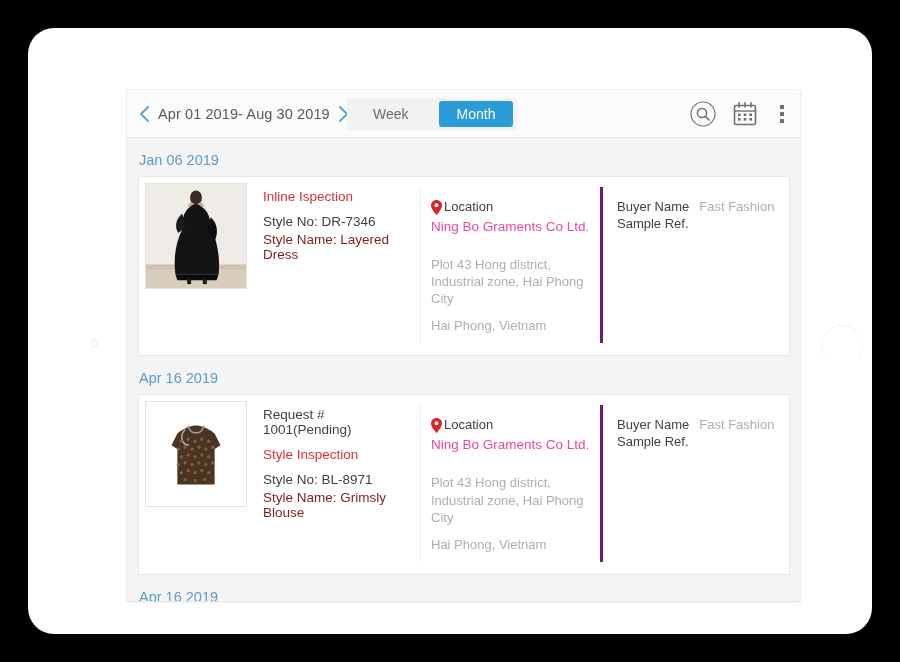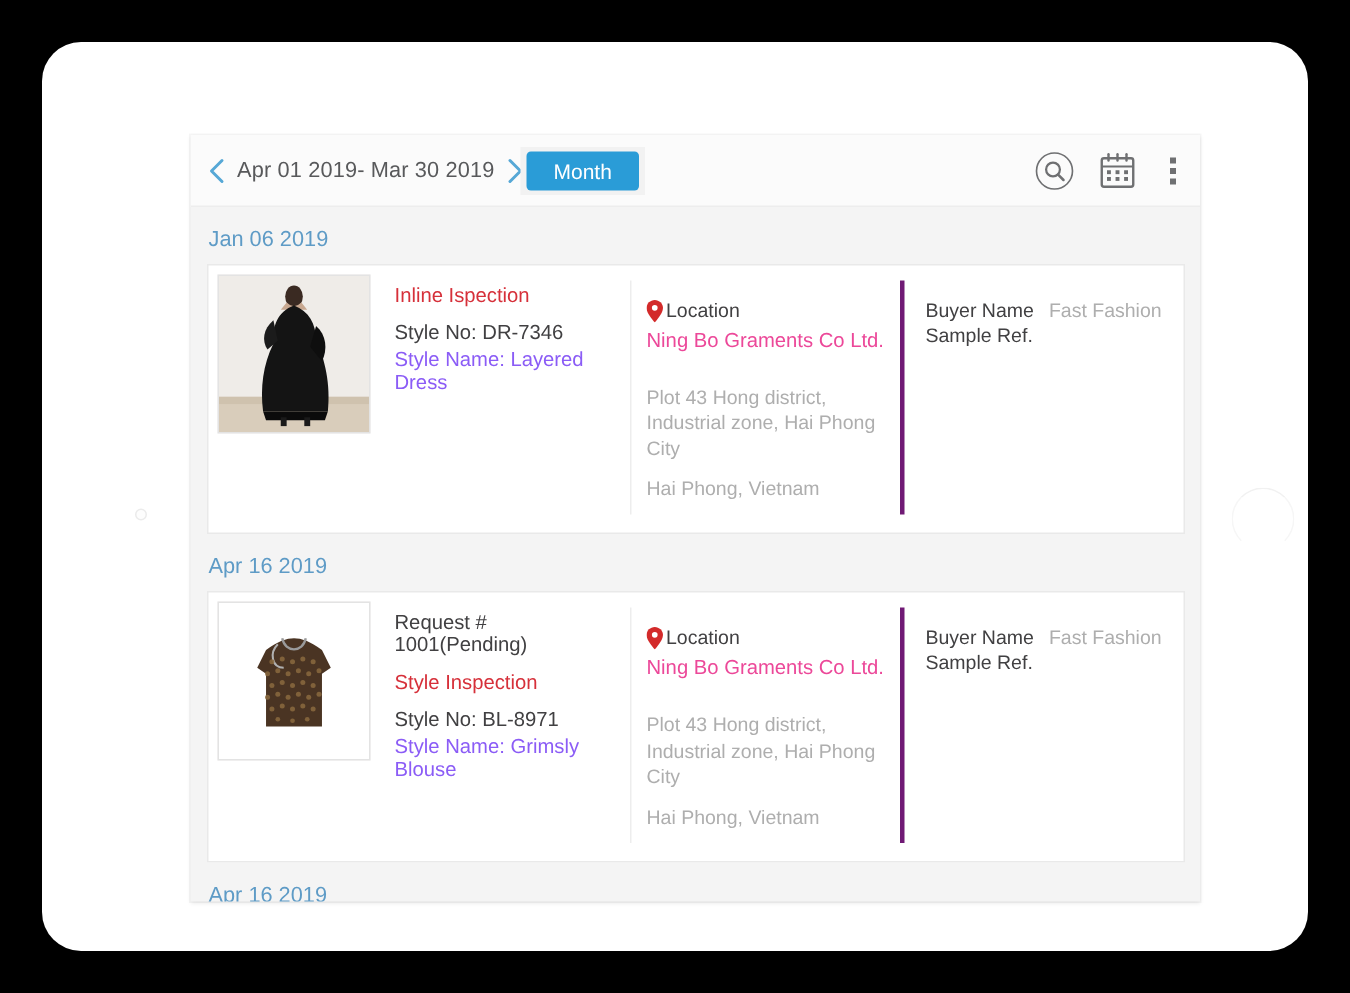--- a/index.html
+++ b/index.html
@@ -122,21 +122,21 @@
   }
   .col-buyer {
     flex: 1;
     padding: 12px 10px 10px 14px;
     border-left: 3px solid #701a75;
     margin: 10px 0 12px 0;
   }
   .req-line { font-size: 13.5px; color: #414042; margin-bottom: 10px; }
   .insp-type { font-size: 13.5px; color: #d6303a; margin-bottom: 10px; }
   .style-no { font-size: 13.5px; color: #414042; }
-  .style-name { font-size: 13.5px; color: #8b5cf6; margin-top: 3px; }
+  .style-name { font-size: 13.5px; color: #7f1d1d; margin-top: 3px; }
   .loc-head {
     font-size: 13px; color: #414042;
     display: flex; align-items: flex-start; gap: 2px;
   }
   .pin { flex: none; margin-top: 1px; }
   .loc-name { font-size: 13.5px; color: #ec4899; margin-top: 1px; }
   .loc-addr { font-size: 13px; color: #aeaeae; line-height: 1.32; margin-top: 22px; }
   .loc-city { font-size: 13px; color: #aeaeae; margin-top: 11px; }
   .buyer-grid { display: flex; gap: 10px; }
   .buyer-labels { font-size: 13px; color: #414042; line-height: 1.3; white-space: nowrap; }
@@ -152,29 +152,30 @@
   <div id="app-panel">
 
     <div id="toolbar">
 
       <div class="date-nav">
         <span class="chev">
           <svg width="11" height="18" viewBox="0 0 11 18">
               <polyline points="9,2 2,9 9,16" fill="none" stroke="#56a8d6" stroke-width="2" stroke-linecap="round" stroke-linejoin="round"></polyline>
             </svg>
         </span>
-        <span id="date-range-label">Apr 01 2019- Mar 30 2019</span>
+        <span id="date-range-label">Apr 01 2019- Aug 30 2019</span>
         <span class="chev">
           <svg width="11" height="18" viewBox="0 0 11 18">
               <polyline points="2,2 9,9 2,16" fill="none" stroke="#56a8d6" stroke-width="2" stroke-linecap="round" stroke-linejoin="round"></polyline>
             </svg>
         </span>
       </div>
 
       <div id="segmented">
+        <div class="seg">Week</div>
         <div class="seg active">Month</div>
       </div>
 
       <div id="toolbar-actions">
         <span class="tb-icon">
           <svg width="26" height="26" viewBox="0 0 26 26">
             <circle cx="13" cy="13" r="12" fill="none" stroke="#6f7072" stroke-width="1.1"></circle>
             <circle cx="12" cy="12" r="4.6" fill="none" stroke="#6f7072" stroke-width="1.5"></circle>
             <line x1="15.4" y1="15.4" x2="19" y2="19" stroke="#6f7072" stroke-width="1.7" stroke-linecap="round"></line>
           </svg>

